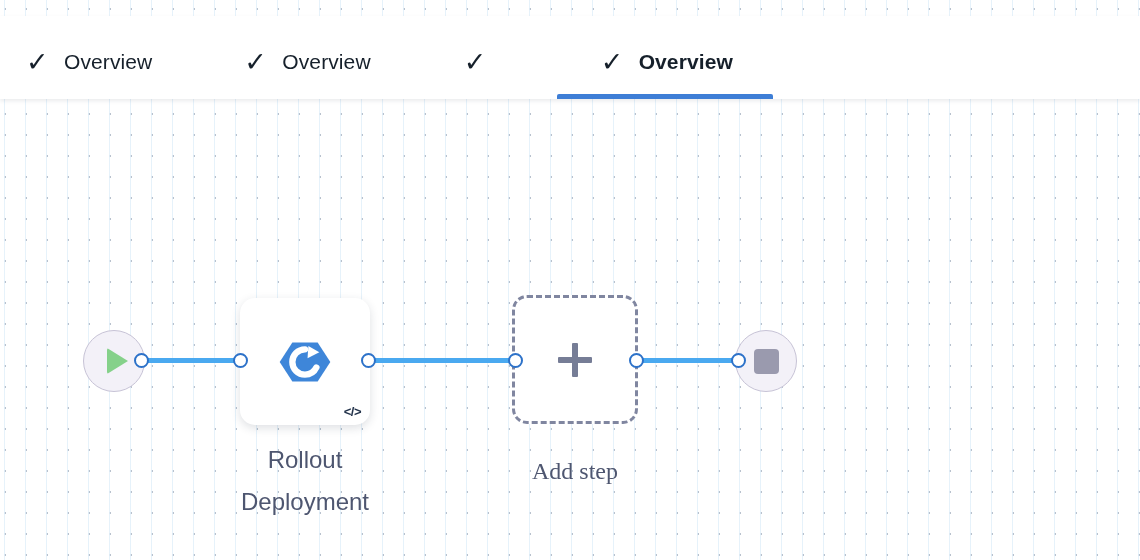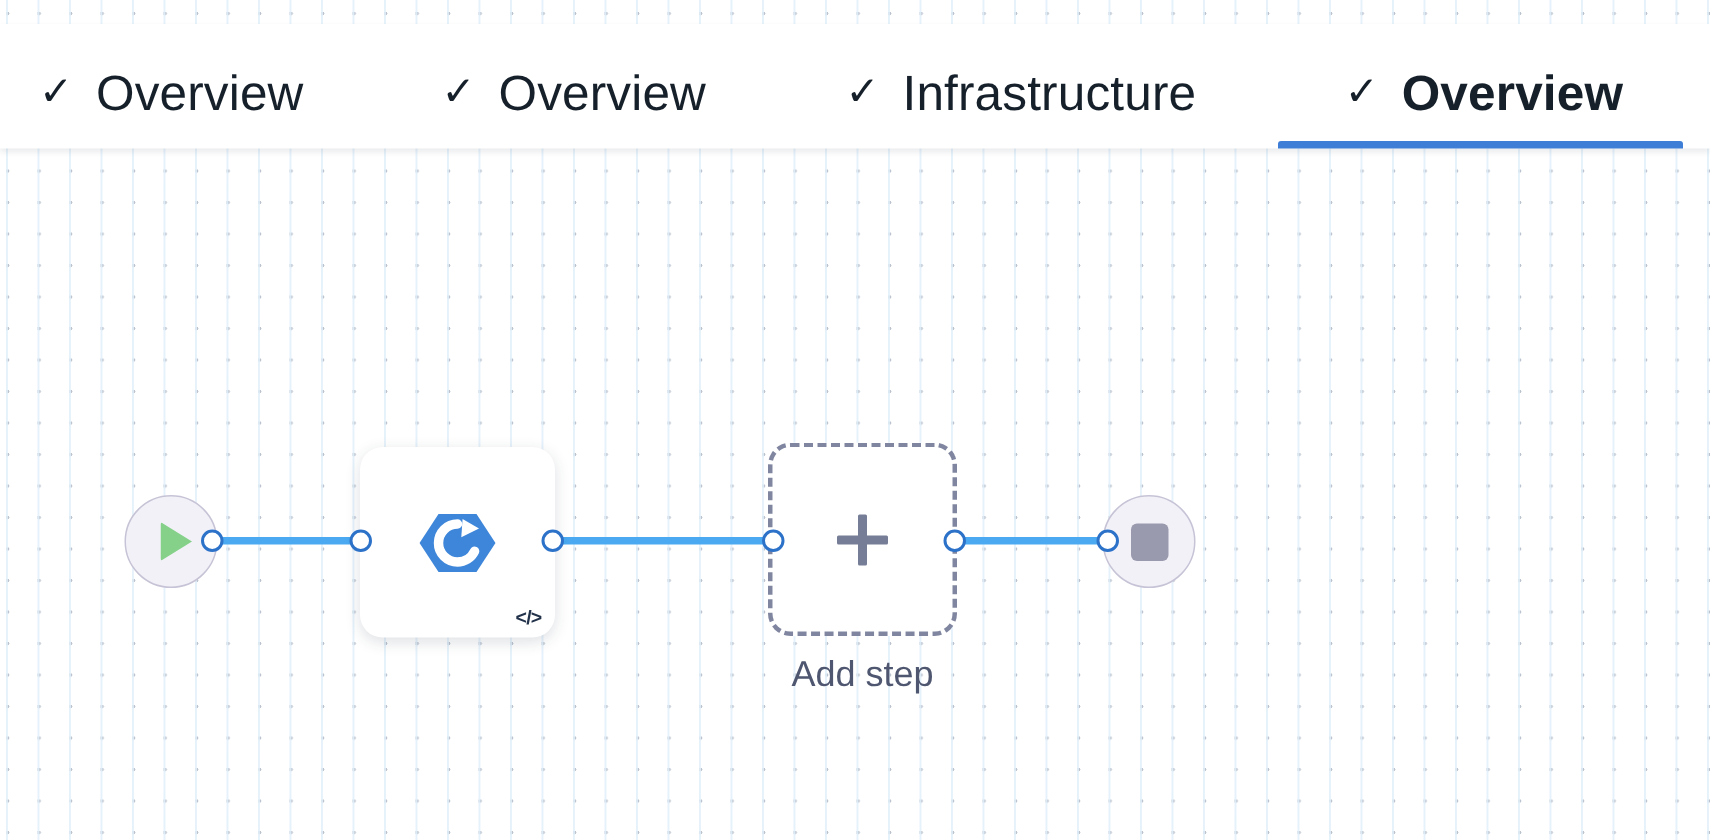--- a/index.html
+++ b/index.html
@@ -69,21 +69,21 @@
   .tab .chk {
     display: inline-block;
     width: 26px;
     font-size: 27px;
     line-height: 1;
     color: #16202b;
     margin-right: 12px;
     font-family: "DejaVu Sans", sans-serif;
   }
   .tab .tab-label {
-    font-size: 33px;
+    font-size: 21px;
     color: #16202b;
     letter-spacing: 0.1px;
     white-space: nowrap;
   }
   .tab.active .tab-label { font-weight: bold; }
   .tab .underline {
     position: absolute;
     left: 0;
     right: 0;
     bottom: 0;
@@ -238,21 +238,21 @@
   .caption {
     position: absolute;
     text-align: center;
     font-size: 24px;
     color: #4e5670;
     line-height: 42px;
     z-index: 3;
     white-space: pre-line;
   }
   .caption-rollout { left: 175px; top: 340px; width: 260px; }
-  .caption-add     { left: 455px; top: 330px; width: 240px; }
+  .caption-add     { left: 455px; top: 351px; width: 240px; font-family: Liberation Serif, serif; }
 </style>
 </head>
 <body>
 
 <div id="app">
 
   <div class="canvas"></div>
 
   <div class="tabbar">
     <div class="tabs">
@@ -264,21 +264,20 @@
       </div>
 
       <div class="tab tab-service">
         <span class="chk">✓</span>
         <span class="tab-label">Overview</span>
 
       </div>
 
       <div class="tab tab-infrastructure">
         <span class="chk">✓</span>
-        <span class="tab-label">Infrastructure</span>
 
       </div>
 
       <div class="tab tab-execution active">
         <span class="chk">✓</span>
         <span class="tab-label">Overview</span>
         <span class="underline"></span>
       </div>
 
     </div>
@@ -312,17 +311,19 @@
       <div class="stop-glyph"></div>
     </div>
 
     <div class="port port-start-out"></div>
     <div class="port port-rollout-in"></div>
     <div class="port port-rollout-out"></div>
     <div class="port port-add-in"></div>
     <div class="port port-add-out"></div>
     <div class="port port-end-in"></div>
 
+    <div class="caption caption-rollout">Rollout
+Deployment</div>
     <div class="caption caption-add">Add step</div>
 
   </div>
 
 </div>
 
 </body></html>

